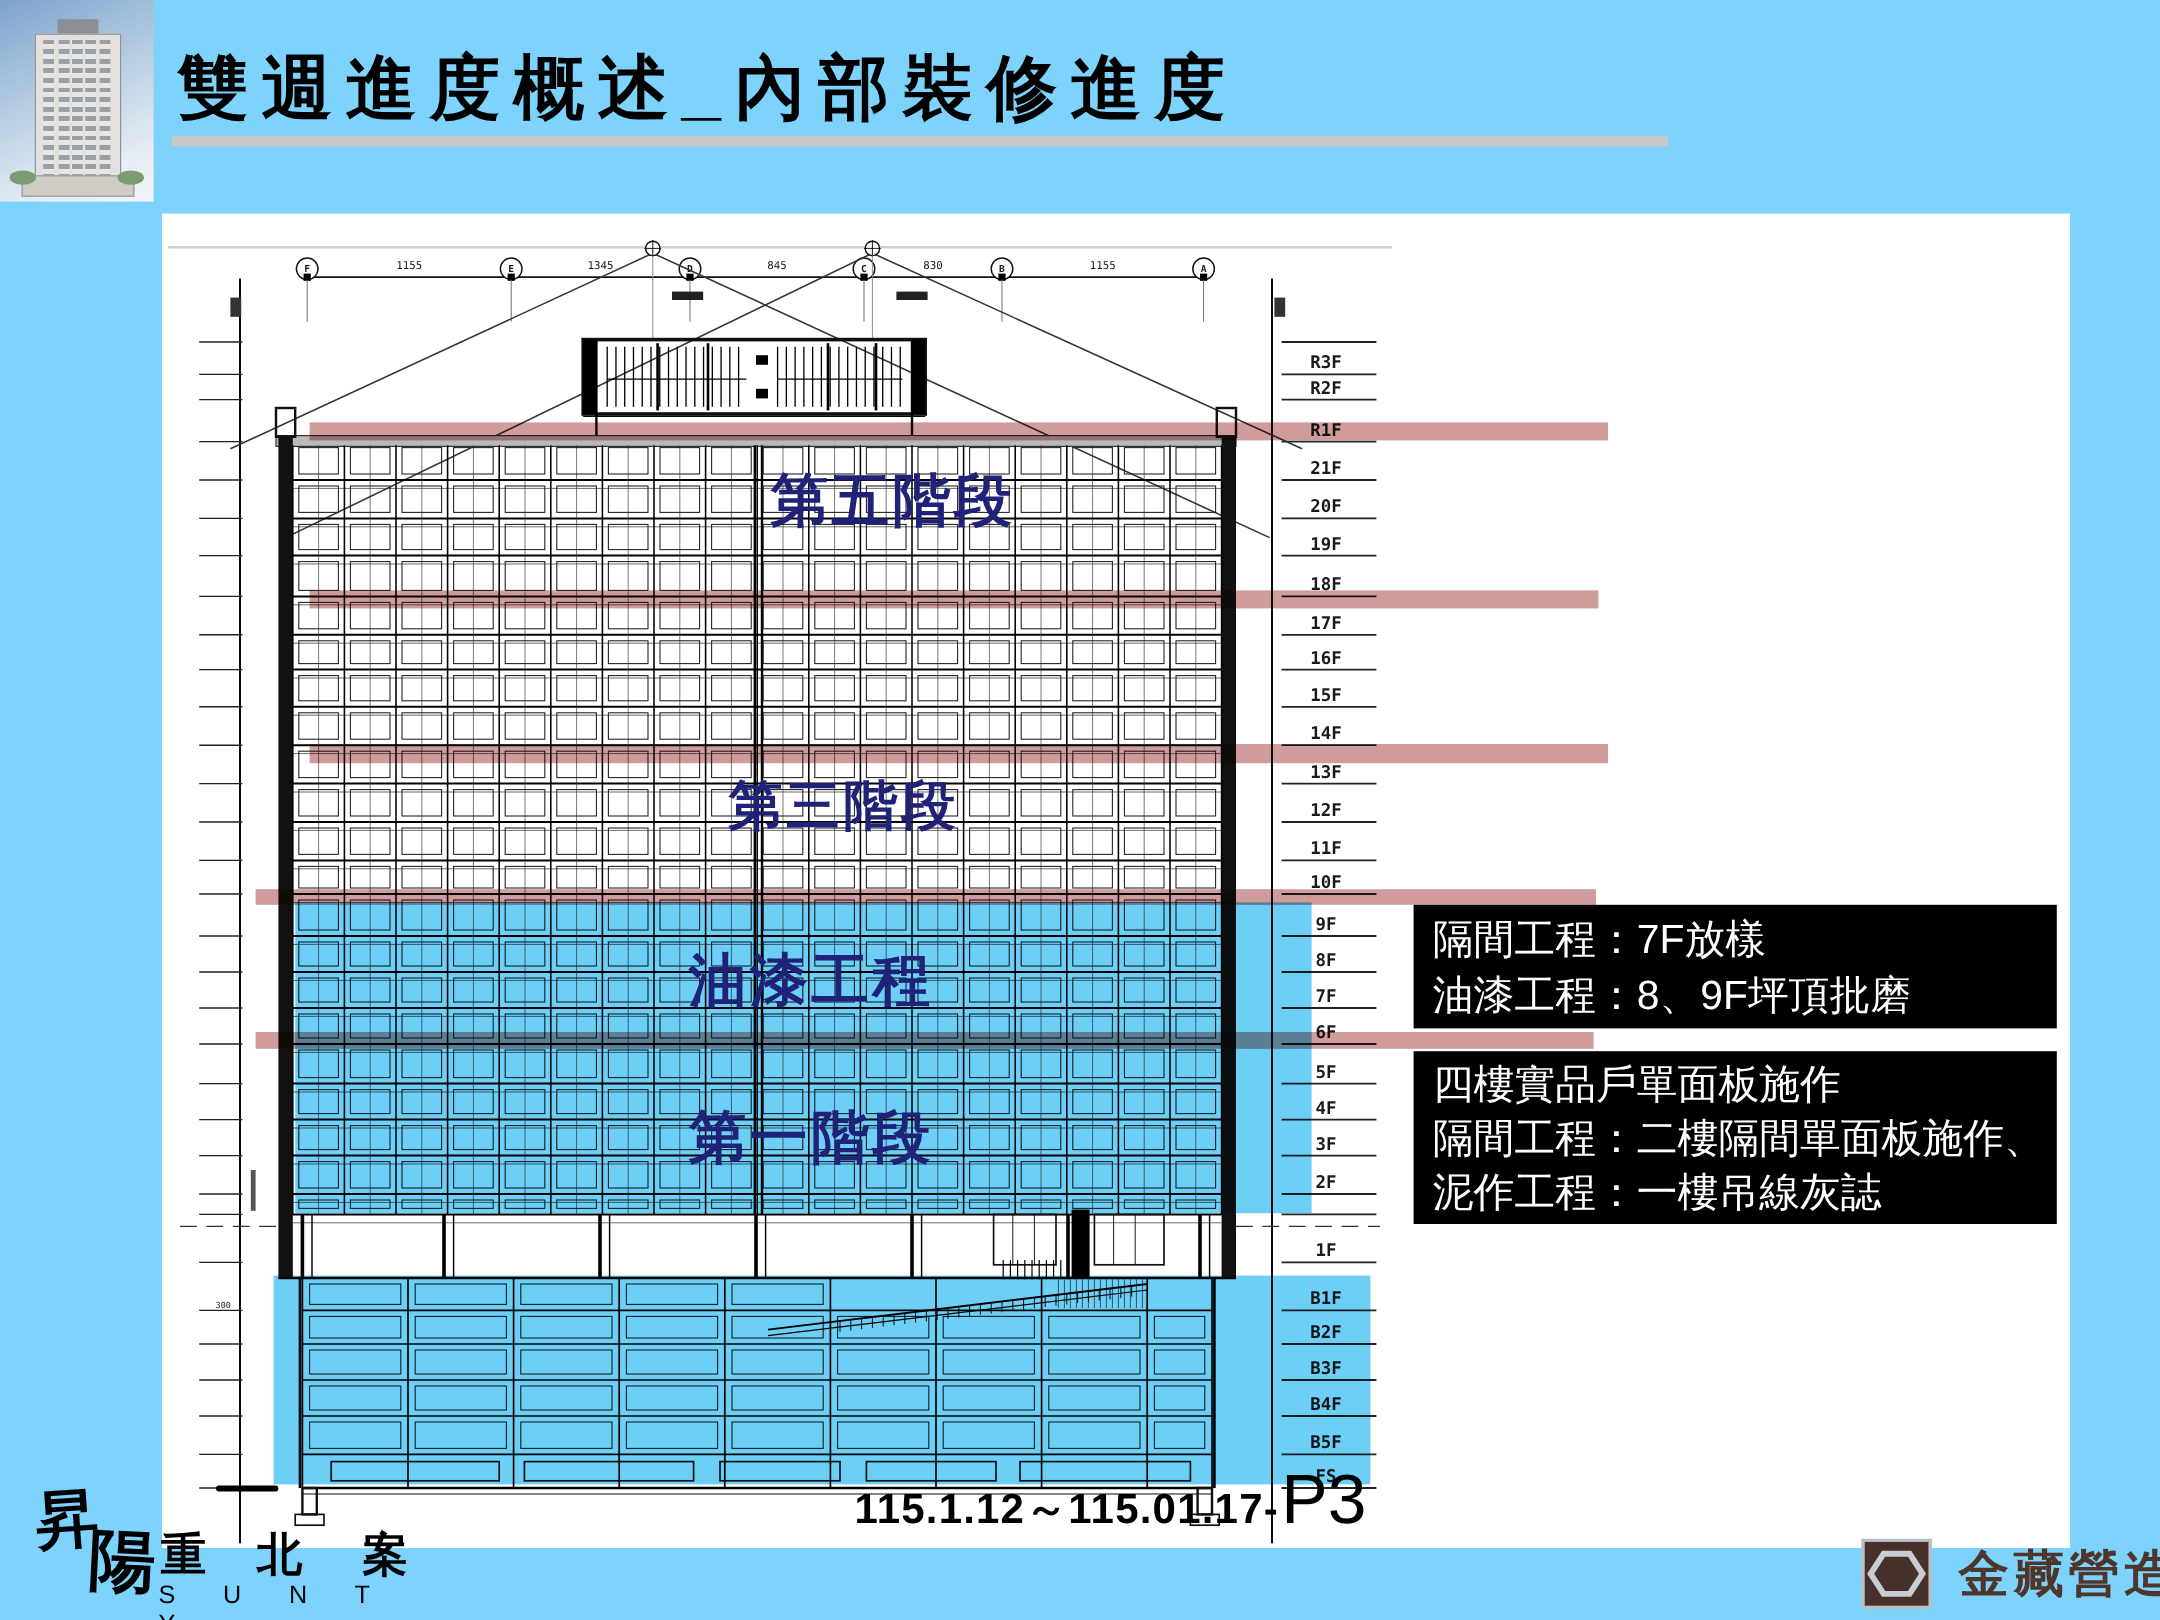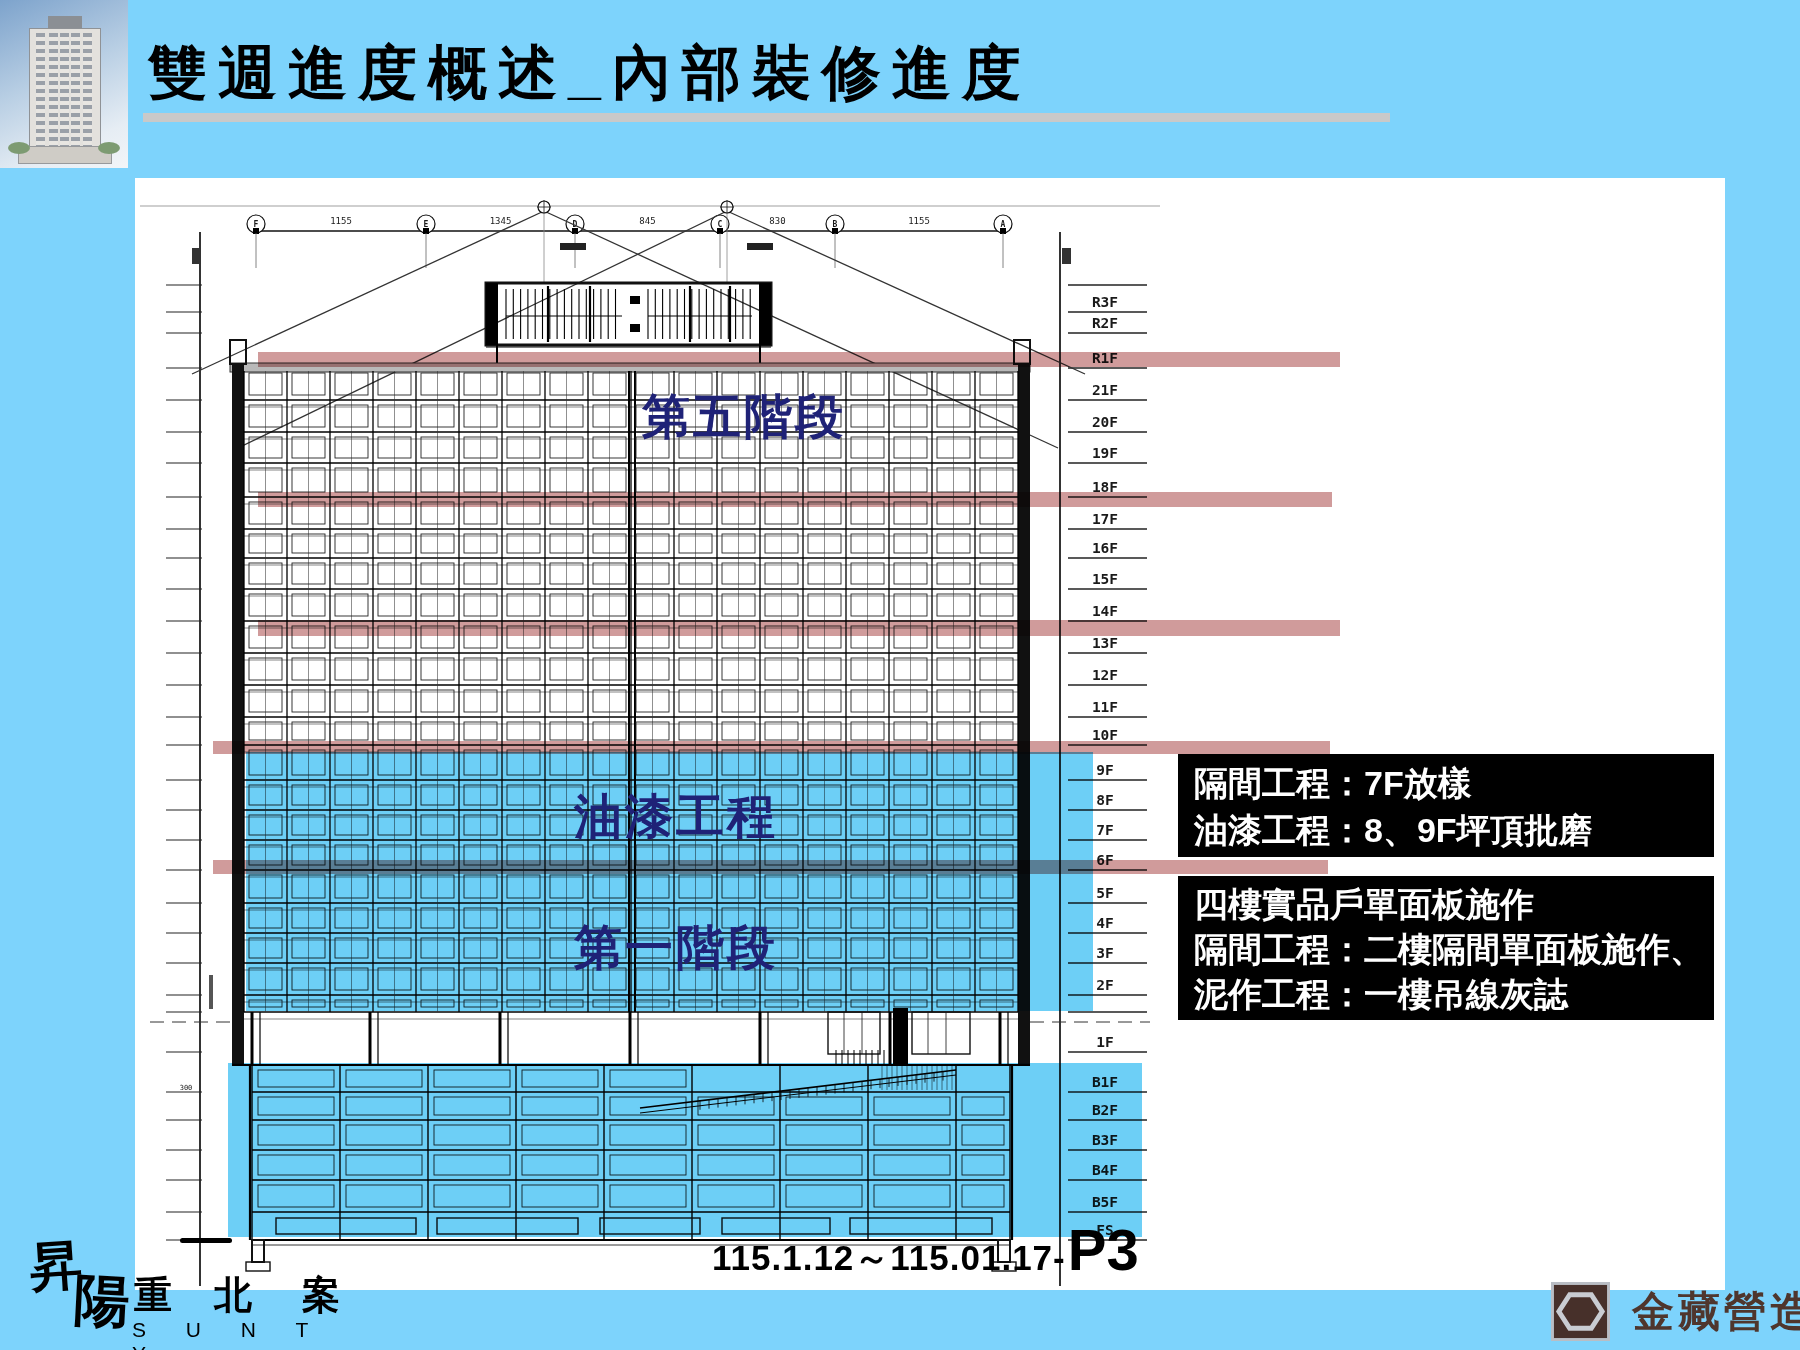--- a/index.html
+++ b/index.html
@@ -23,30 +23,30 @@
   .title-rule{position:absolute;left:143px;top:113px;width:1247px;height:9px;background:#c9c9c9}
 
   
   .drawing{position:absolute;inset:0;isolation:isolate}
   .drawing svg{position:absolute;left:0;top:0}
   .hl{position:absolute;mix-blend-mode:multiply}
   .stage{position:absolute;transform:translate(-50%,-50%);font-weight:700;white-space:nowrap;
          letter-spacing:3px;font-family:"Liberation Sans",sans-serif}
 
   
-  .note{position:absolute;background:#000;color:#fff;font-weight:700;
+  .note{position:absolute;background:#000;color:#fff;font-weight:400;
         padding:6px 16px 16px 16px;box-sizing:border-box}
   .note span{display:block;white-space:nowrap}
   .note1{left:1178px;top:754px;width:536px;height:103px;font-size:34px;line-height:47px}
   .note2{left:1178px;top:876px;width:536px;height:144px;font-size:34px;line-height:45px}
 
   
   .footer-date{position:absolute;left:712px;top:1216px;display:flex;align-items:baseline;color:#000}
   .footer-date .range{font-size:35px;font-weight:700;letter-spacing:1px}
-  .footer-date .page{font-size:58px;font-weight:700;margin-left:2px}
+  .footer-date .page{font-size:58px;font-weight:400;margin-left:2px}
 
   
   .sunty{position:absolute;left:14px;top:1230px;width:340px;height:115px;color:#000;
          font-family:"DejaVu Serif",serif}
   .sunty .c1{position:absolute;left:16px;top:2px;font-size:52px;font-weight:700;transform:rotate(-4deg)}
   .sunty .c2{position:absolute;left:60px;top:34px;font-size:56px;font-weight:700;transform:rotate(3deg)}
   .sunty .c3{position:absolute;left:120px;top:40px;font-size:38px;font-weight:700}
   .sunty .c4{position:absolute;left:200px;top:40px;font-size:38px;font-weight:700}
   .sunty .c5{position:absolute;left:288px;top:40px;font-size:38px;font-weight:700}
   .sunty .stroke{position:absolute;left:166px;top:8px;width:52px;height:5px;background:#000;border-radius:3px}
@@ -887,20 +887,21 @@
         <rect x="992" y="1262" width="24" height="9" fill="none" stroke="#111" stroke-width="1.4"></rect>
       </svg>
   <div class="hl" style="left: 246px; top: 752px; width: 847px; height: 259px; background: rgb(109, 207, 246);"></div>
       <div class="hl" style="left: 228px; top: 1063px; width: 914px; height: 174px; background: rgb(109, 207, 246);"></div>
       <div class="hl" style="left: 258px; top: 352px; width: 1082px; height: 15px; background: rgb(208, 155, 155);"></div>
       <div class="hl" style="left: 258px; top: 492px; width: 1074px; height: 15px; background: rgb(208, 155, 155);"></div>
       <div class="hl" style="left: 258px; top: 620px; width: 1082px; height: 16px; background: rgb(208, 155, 155);"></div>
       <div class="hl" style="left: 213px; top: 741px; width: 1117px; height: 13px; background: rgb(208, 155, 155);"></div>
       <div class="hl" style="left: 213px; top: 860px; width: 1115px; height: 14px; background: rgb(208, 155, 155);"></div>
       <div class="stage" style="left: 700px; top: 417px; font-size: 48px; color: rgb(31, 34, 119); margin-left: 44px;">第五階段</div>
+      <div class="stage" style="left: 703px; top: 672px; font-size: 45px; color: rgb(31, 34, 119);">第三階段</div>
       <div class="stage" style="left: 676px; top: 817px; font-size: 48px; color: rgb(31, 34, 119);">油漆工程</div>
       <div class="stage" style="left: 676px; top: 948px; font-size: 48px; color: rgb(31, 34, 119);">第一階段</div>
     </div>
 
   <div class="note note1">
     <span>隔間工程：7F放樣</span>
     <span>油漆工程：8、9F坪頂批磨</span>
   </div>
   <div class="note note2">
     <span>四樓實品戶單面板施作</span>

